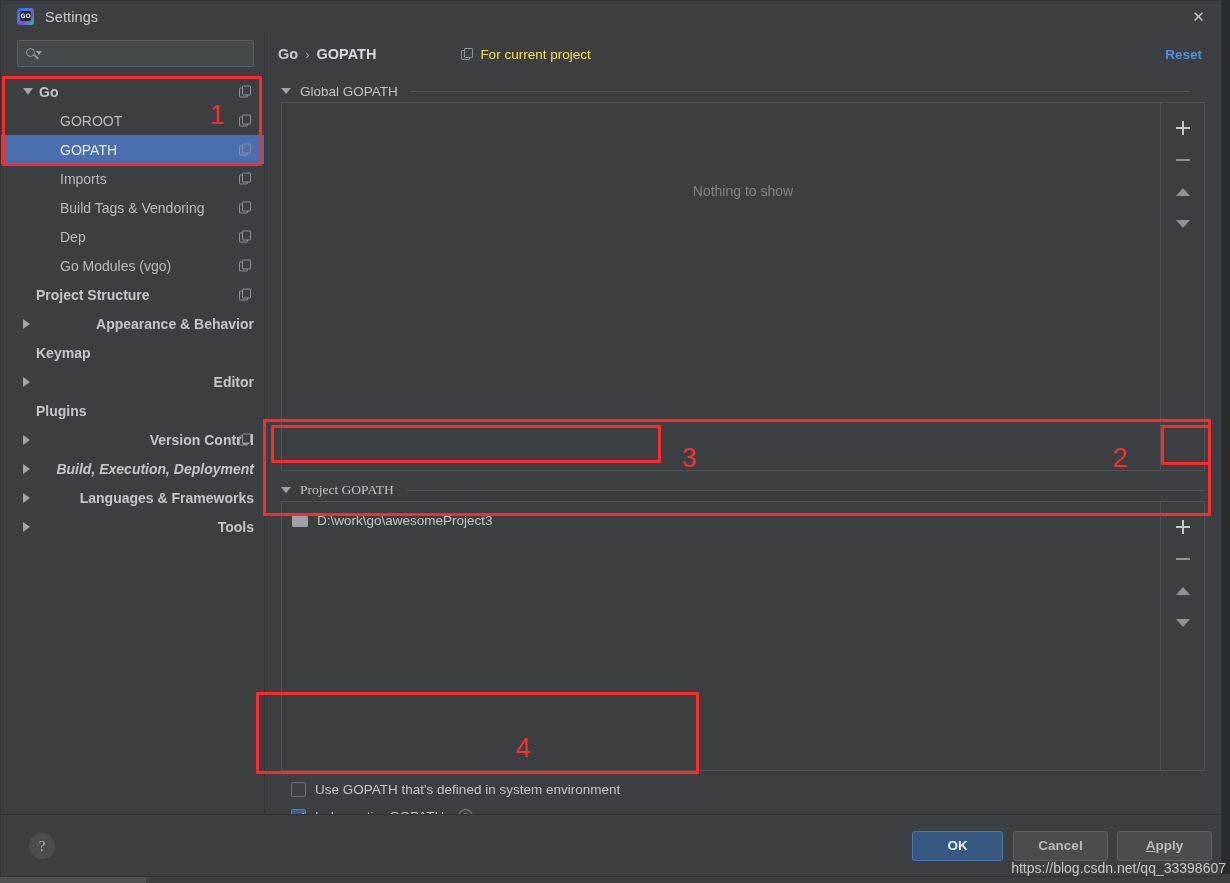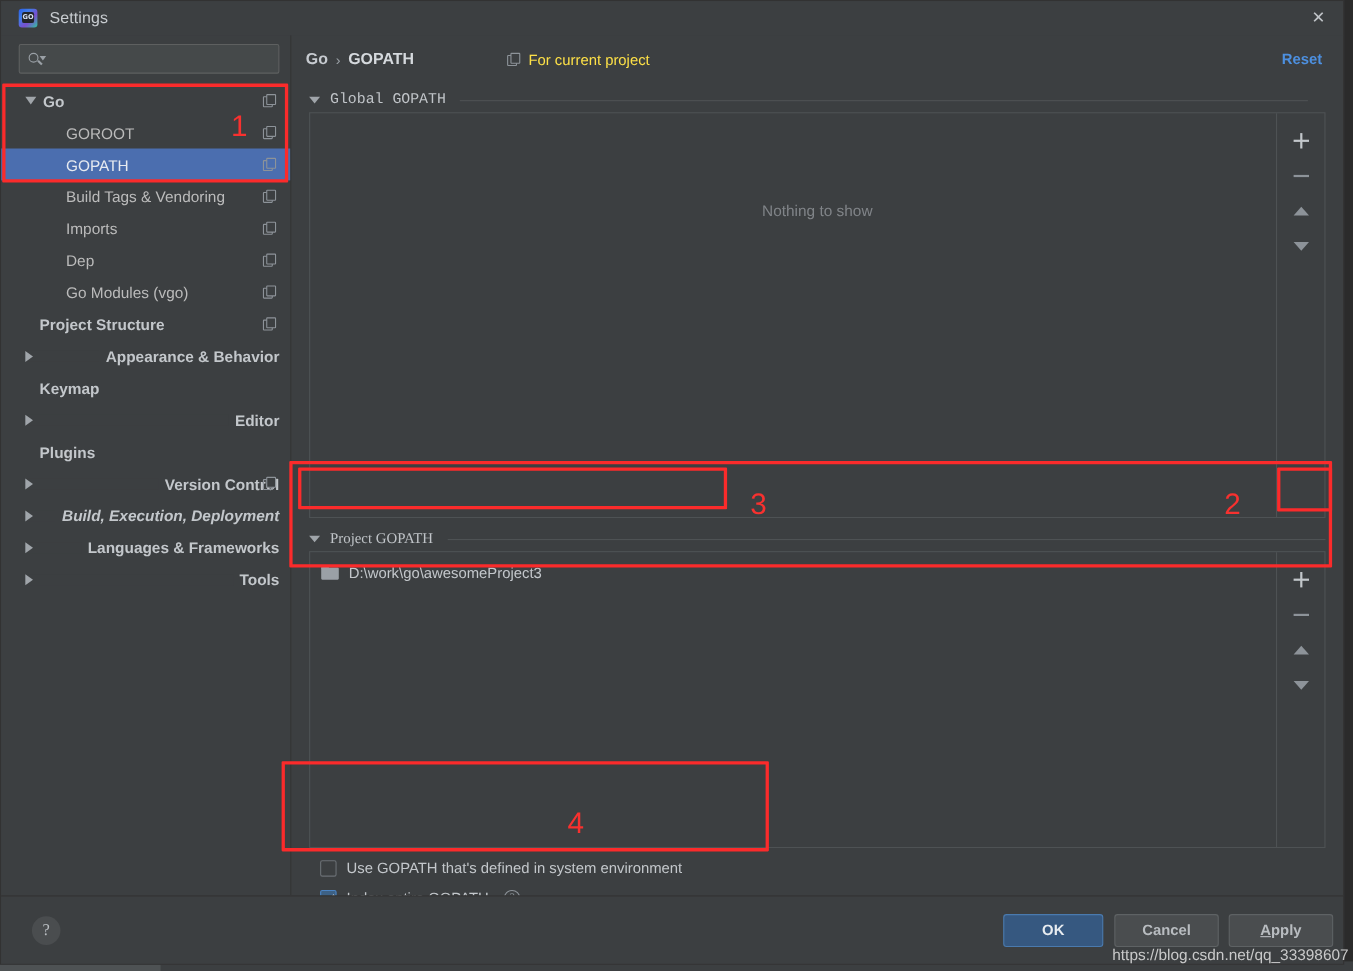--- a/index.html
+++ b/index.html
@@ -350,29 +350,29 @@
             <div class="tree-row selected" style="padding-left: 46px;">
               <span class="arrow none"></span>
               <span class="tree-label">GOPATH</span>
               <span class="copy-icon">
                 <span class="b1"></span>
                 <span class="b2"></span>
               </span>
             </div>
             <div class="tree-row" style="padding-left: 46px;">
               <span class="arrow none"></span>
+              <span class="tree-label">Imports</span>
+              <span class="copy-icon">
+                <span class="b1"></span>
+                <span class="b2"></span>
+              </span>
+            </div>
+            <div class="tree-row" style="padding-left: 46px;">
+              <span class="arrow none"></span>
               <span class="tree-label">Build Tags &amp; Vendoring</span>
-              <span class="copy-icon">
-                <span class="b1"></span>
-                <span class="b2"></span>
-              </span>
-            </div>
-            <div class="tree-row" style="padding-left: 46px;">
-              <span class="arrow none"></span>
-              <span class="tree-label">Imports</span>
               <span class="copy-icon">
                 <span class="b1"></span>
                 <span class="b2"></span>
               </span>
             </div>
             <div class="tree-row" style="padding-left: 46px;">
               <span class="arrow none"></span>
               <span class="tree-label">Dep</span>
               <span class="copy-icon">
                 <span class="b1"></span>
@@ -445,21 +445,21 @@
               <span class="b1"></span>
                 <span class="b2"></span>
             </span>
             <span class="lbl">For current project</span>
           </span>
           <span class="reset-link">Reset</span>
         </div>
 
         <div class="content">
 
-          <div class="section-head" style="position:absolute;left:16px;top:4px;right:32px;font-family:Liberation Mono, monospace;">
+          <div class="section-head" style="position:absolute;left:16px;top:4px;right:32px;">
             <span class="tri-d"></span>
             <span class="st">Global GOPATH</span>
             <span class="rule"></span>
           </div>
 
           <div class="list-panel" style="position:absolute;left:16px;top:26px;right:16px;height:369px;">
             <div class="nothing">Nothing to show</div>
             <div class="toolbar-v" style="right:0;" id="tb-global">
                 <div class="tb-btn">
                   <span class="ico-plus"></span>

